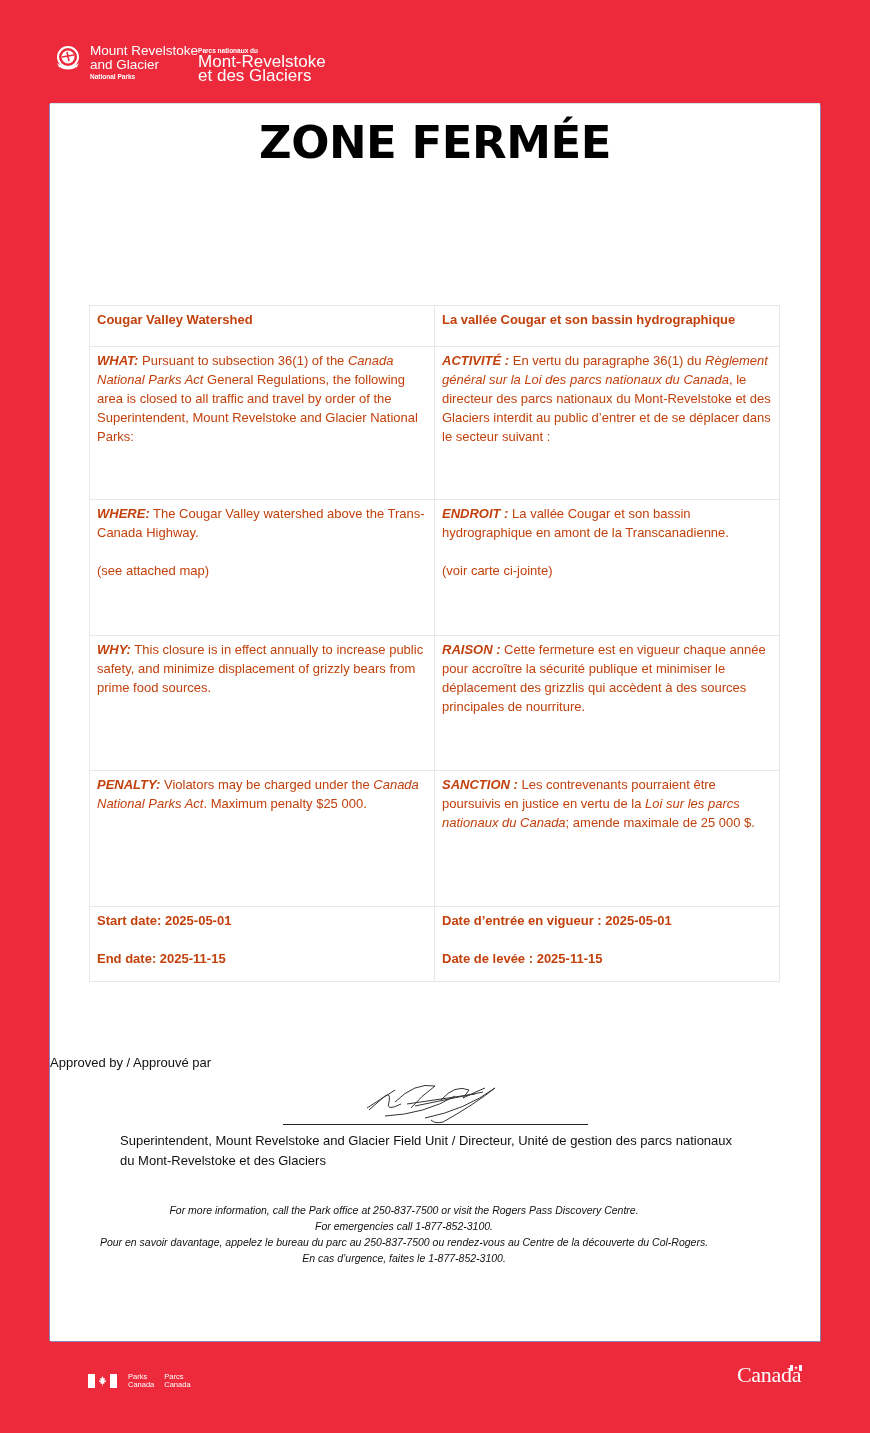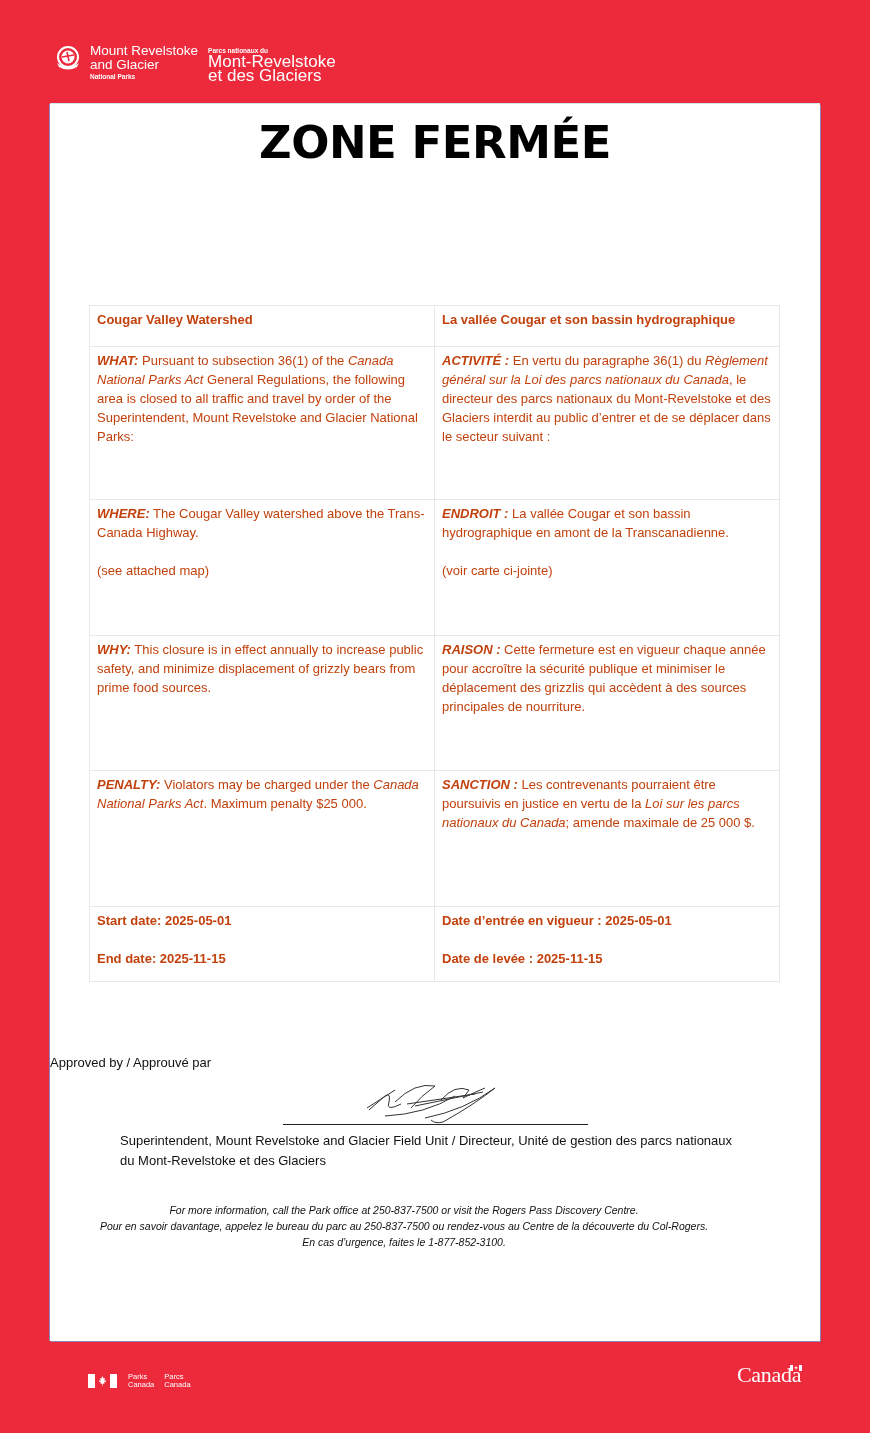--- a/index.html
+++ b/index.html
@@ -11,21 +11,21 @@
     font-family: "Liberation Sans", "DejaVu Sans", sans-serif;
     color: #111;
   }
   .header-logo {
     position: absolute; left: 54px; top: 44px;
     display: flex; align-items: flex-start; color: #fff;
   }
   .park-emblem {
     width: 28px; height: 28px; margin-right: 8px; margin-top: 1px;
   }
-  .logo-en { display: flex; flex-direction: column; margin-right: 10px; }
+  .logo-en { display: flex; flex-direction: column; }
   .logo-en .l1, .logo-en .l2 { font-size: 13.5px; line-height: 14px; color: #fff; }
   .logo-en .l3 { font-size: 6.5px; font-weight: bold; line-height: 9px; color: #fff; }
   .logo-fr { display: flex; flex-direction: column; }
   .logo-fr .l0 { font-size: 6.5px; font-weight: bold; line-height: 9px; color: #fff; margin-top: 2px; }
   .logo-fr .l1, .logo-fr .l2 { font-size: 17px; line-height: 14px; color: #fff; }
 
   .panel {
     position: absolute; left: 50px; top: 104px;
     width: 770px; height: 1237px;
     background: #fff;
@@ -185,20 +185,21 @@
         <path d="M70 44 Q110 36 140 14 Q120 30 88 48 Q80 50 76 46"></path>
         <path d="M30 42 Q70 40 100 22"></path>
       </g>
     </svg>
     <div class="sig-line"></div>
     <div class="sig-title" style="width:630px;margin-left:auto;margin-right:auto;">Superintendent, Mount Revelstoke and Glacier Field Unit / Directeur, Unité de gestion des parcs nationaux du Mont-Revelstoke et des Glaciers</div>
   </div>
 
   <div class="contact">
     <div>For more information, call the Park office at 250-837-7500 or visit the Rogers Pass Discovery Centre.</div>
+    <div>For emergencies call 1-877-852-3100.</div>
     <div>Pour en savoir davantage, appelez le bureau du parc au 250-837-7500 ou rendez-vous au Centre de la découverte du Col-Rogers.</div>
     <div>En cas d’urgence, faites le 1-877-852-3100.</div>
   </div>
 </div>
 
 <div class="footer-pc">
   <svg class="flag" viewBox="0 0 29 14">
     <rect x="0" y="0" width="7" height="14" fill="#fff"></rect>
     <rect x="22" y="0" width="7" height="14" fill="#fff"></rect>
     <path d="M14.5 2 L15.6 4.5 L17 4 L16.3 7 L18 6 L17.6 8 L16 8.5 L16.5 10 L14.8 9.6 L14.8 12 L14.2 12 L14.2 9.6 L12.5 10 L13 8.5 L11.4 8 L11 6 L12.7 7 L12 4 L13.4 4.5 Z" fill="#fff"></path>

